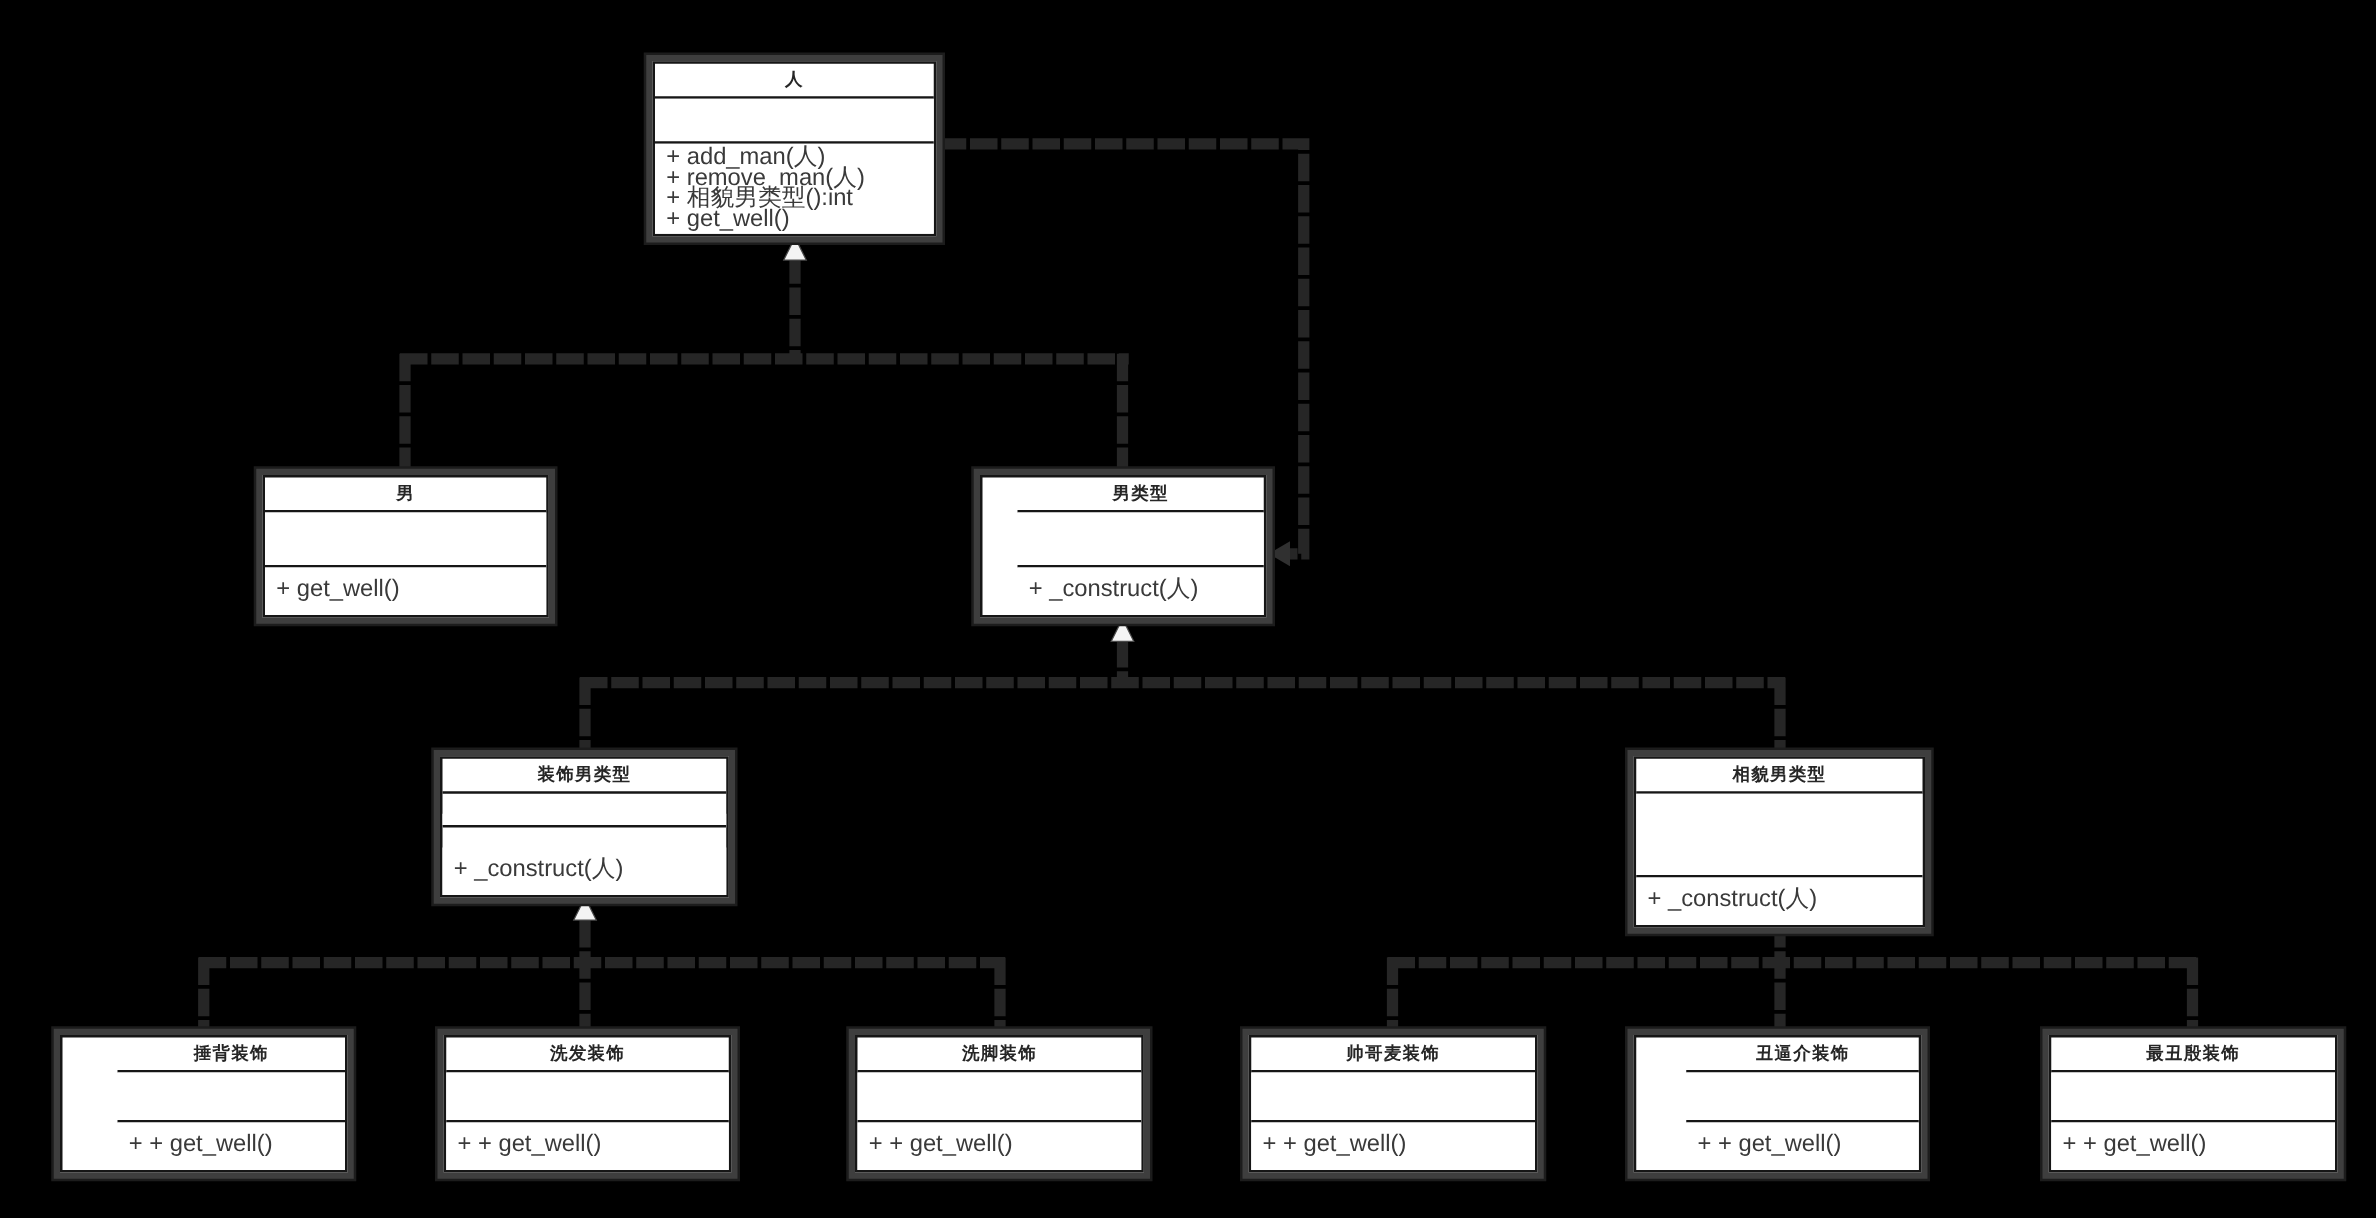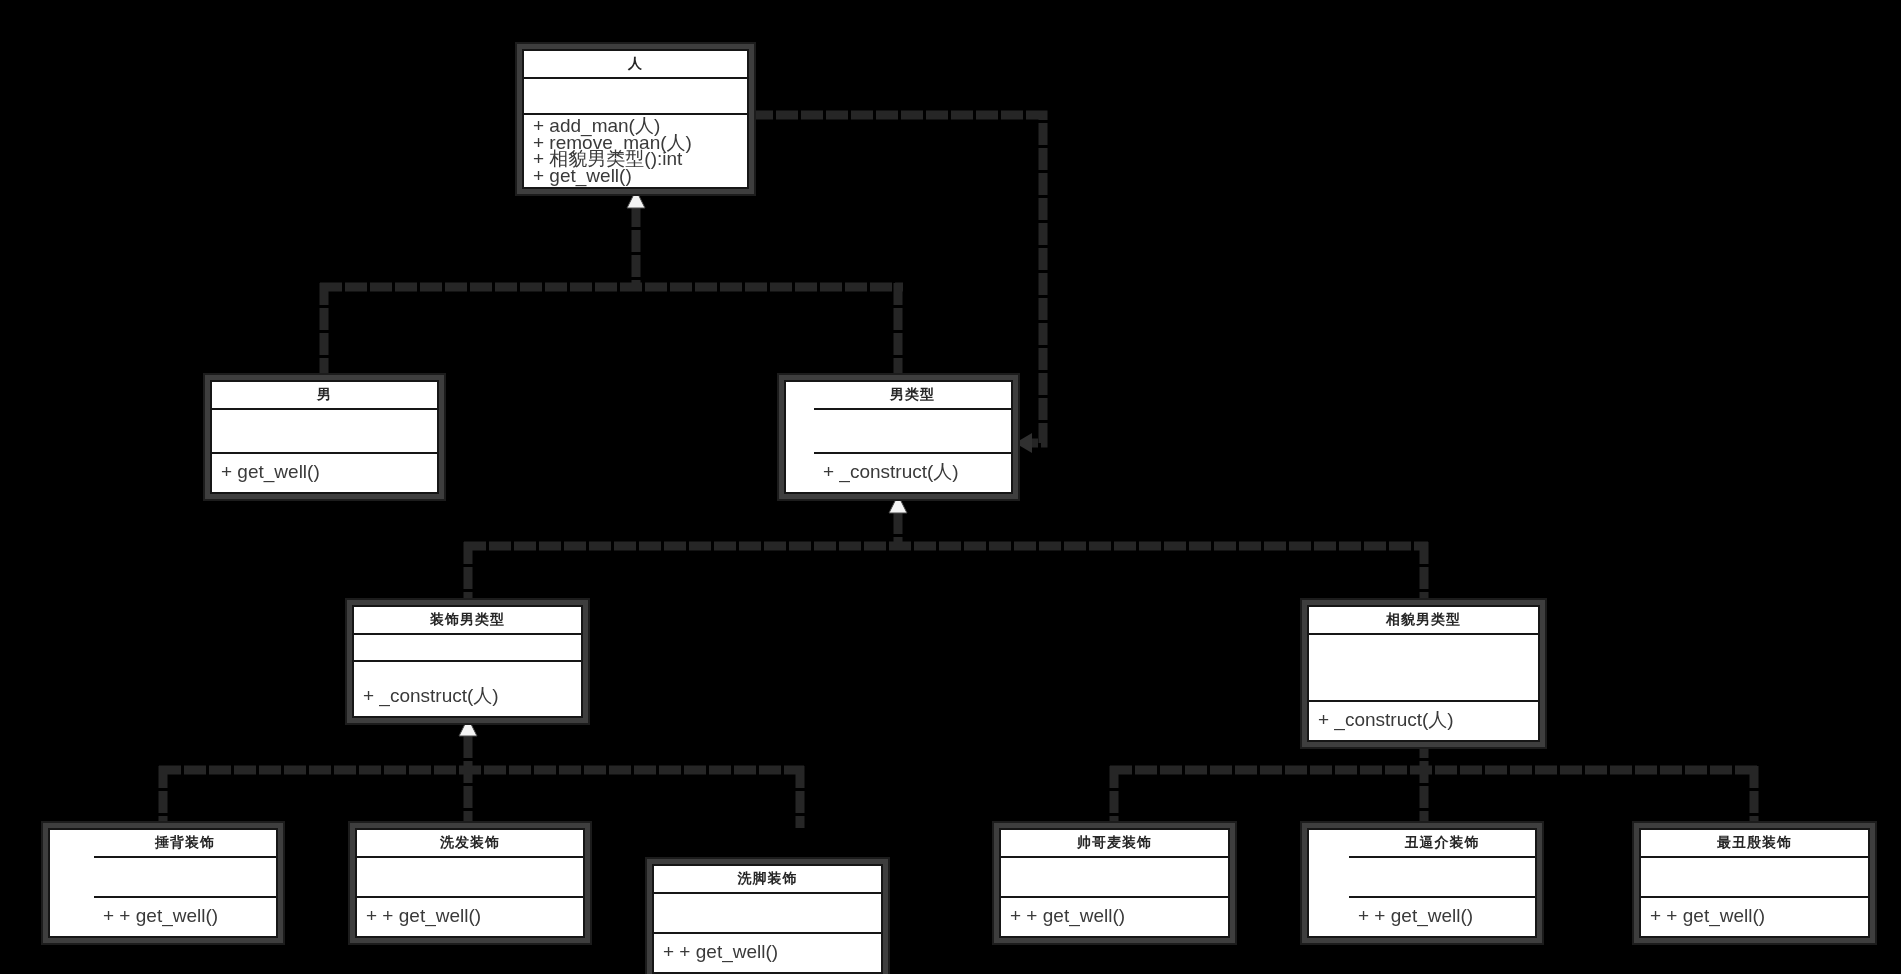--- a/index.html
+++ b/index.html
@@ -47,21 +47,21 @@
   .method-line{white-space:pre;}
 
   
   #c-person    {left:522px; top:49px;  width:227px; height:140px;}
   #c-man       {left:210px; top:380px; width:229px; height:114px;}
   #c-man-type  {left:784px; top:380px; width:229px; height:114px;padding-left:28px;}
   #c-decorate  {left:352px; top:605px; width:231px; height:113px;gap:16px;}
   #c-appearance{left:1307px;top:605px; width:233px; height:137px;}
   #c-chuibei   {left:48px;  top:828px; width:230px; height:110px;padding-left:44px;}
   #c-xifa      {left:355px; top:828px; width:230px; height:110px;}
-  #c-xijiao    {left:652px; top:828px; width:231px; height:110px;margin-top:36px;}
+  #c-xijiao    {left:684px; top:828px; width:231px; height:110px;}
   #c-shuaige   {left:999px; top:828px; width:231px; height:110px;}
   #c-choubi    {left:1307px;top:828px; width:230px; height:110px;padding-left:40px;}
   #c-zuichou   {left:1639px;top:828px; width:231px; height:110px;}
 </style>
 </head>
 <body>
 
 <div id="canvas">
 
   <svg id="connector-layer" viewBox="0 0 1901 974" xmlns="http://www.w3.org/2000/svg">

